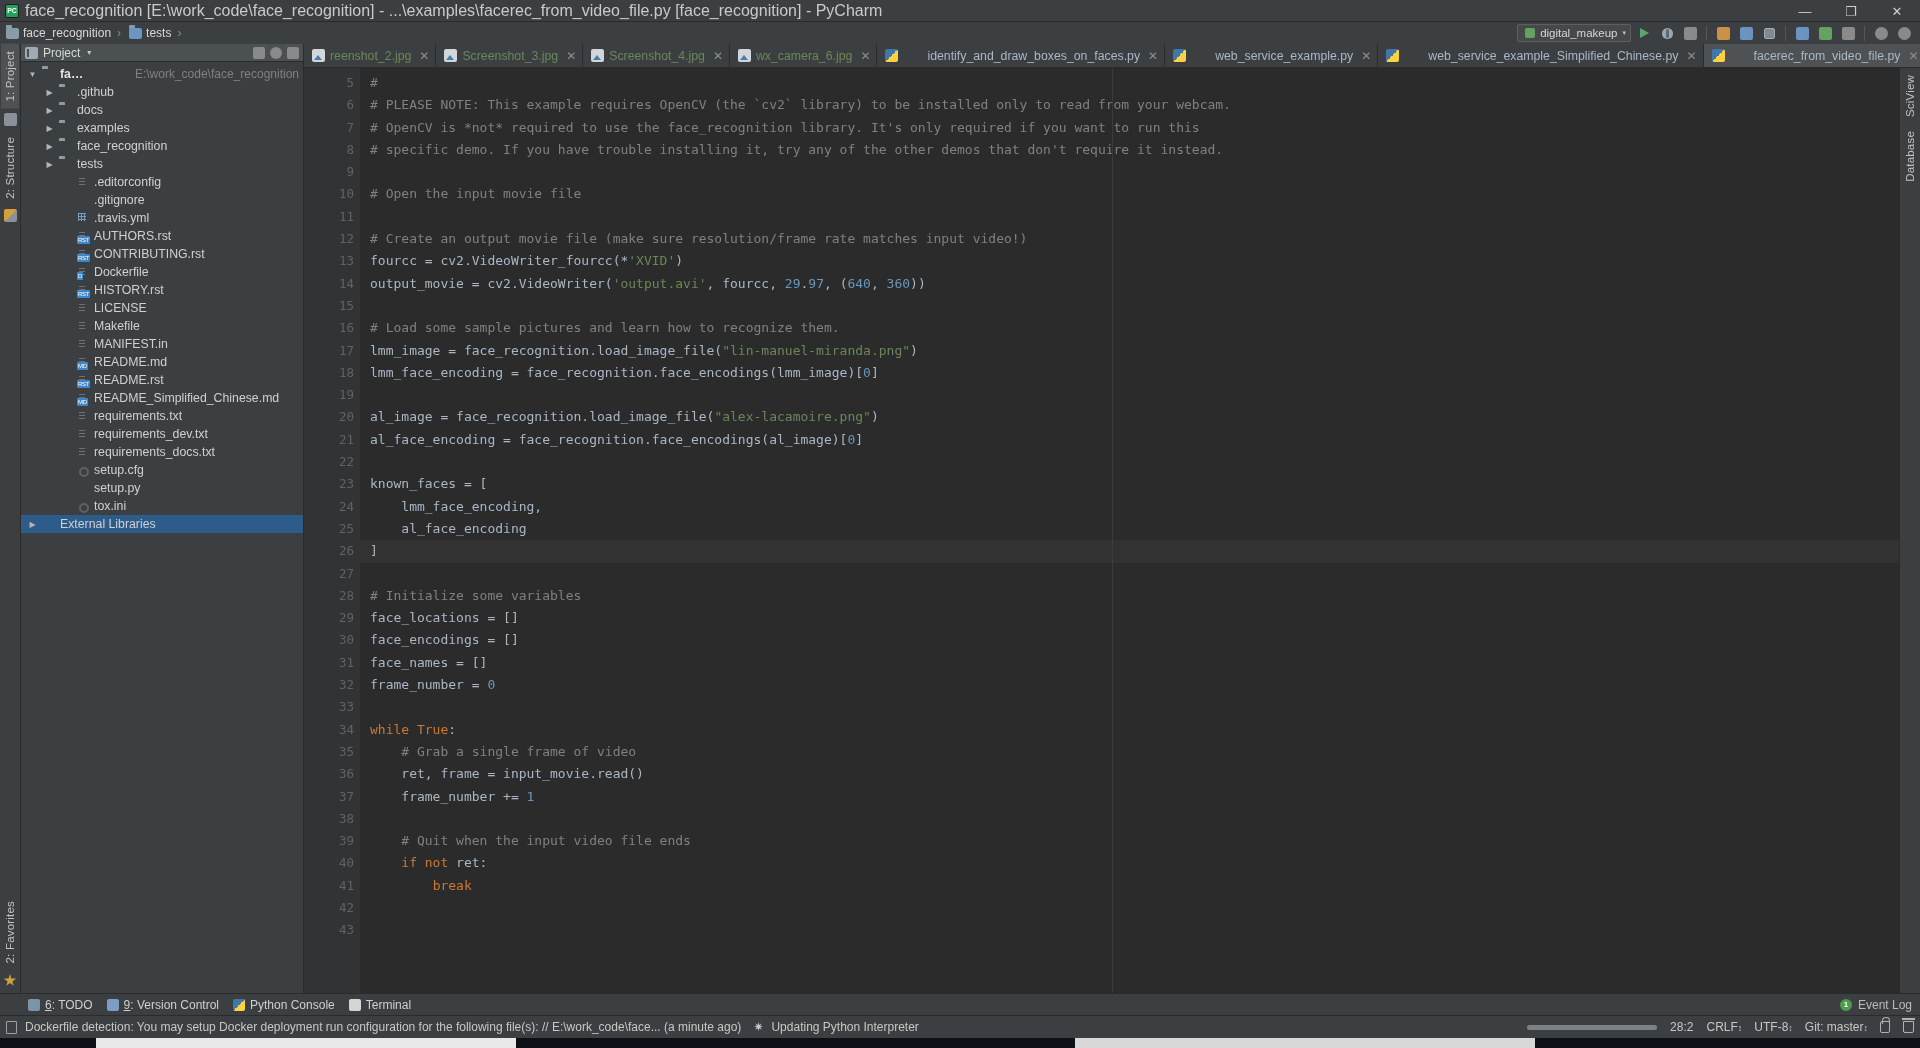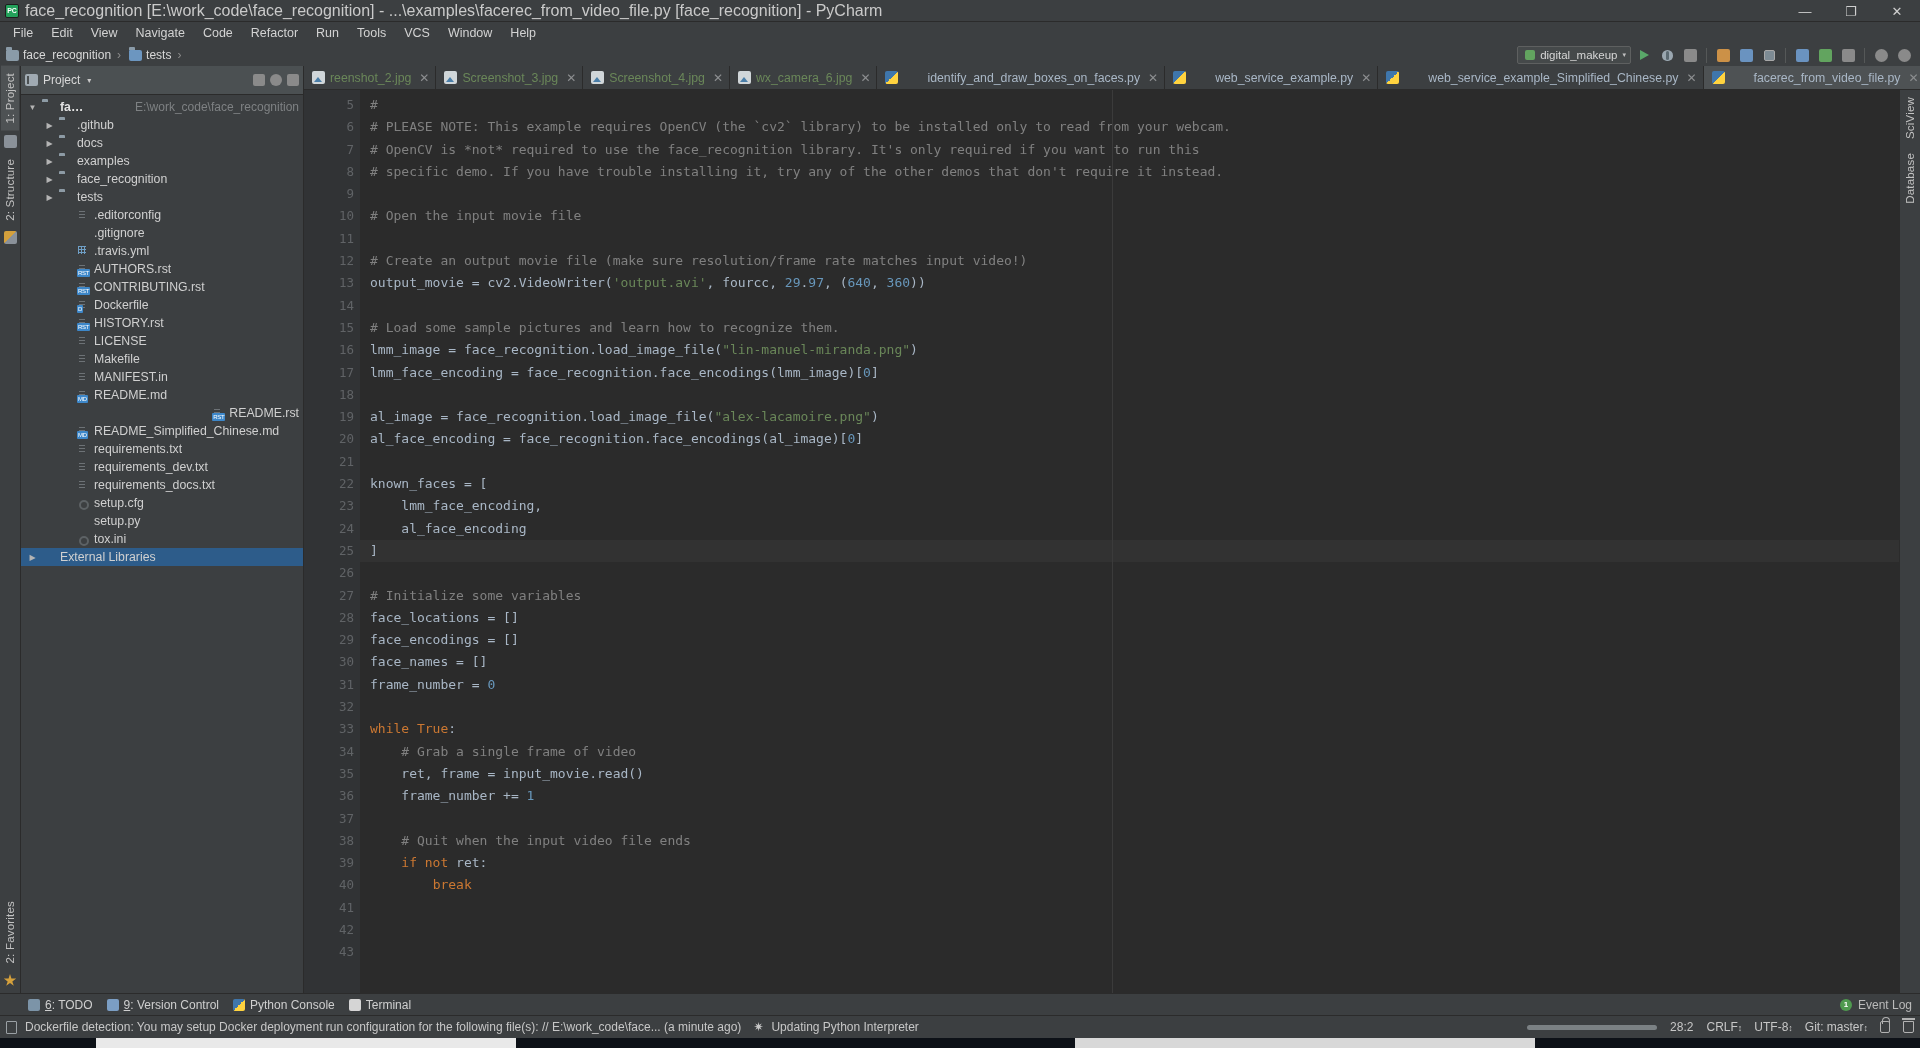--- a/index.html
+++ b/index.html
@@ -73,21 +73,21 @@
   .vtab.active{ background:#4e5254; }
   .strip-ico{ margin:4px 0; width:13px;height:13px;}
   .leftstrip .bottom{ margin-top:auto; display:flex;flex-direction:column;align-items:center;}
 
   
   .project{
     width:283px; background:#3c3f41; display:flex; flex-direction:column; flex:none;
     border-right:1px solid #2b2b2b;
   }
   .proj-head{
-    height:29px; background:#4b5052; display:flex; align-items:center; padding:0 4px; gap:5px;
+    height:18px; background:#4b5052; display:flex; align-items:center; padding:0 4px; gap:5px;
     border-bottom:1px solid #2b2b2b;
   }
   .proj-head .label{ font-size:12px;color:#d8d8d8;}
   .proj-head .caret{ font-size:8px;color:#c9c9c9;margin-left:2px;}
   .proj-head .spacer{ margin-left:auto;}
   .proj-ico{width:13px;height:12px;background:#a0aab2;border-radius:2px;position:relative;}
   .proj-ico:after{content:"";position:absolute;inset:2px 3px 2px 2px;border-left:2px solid #4b5052;}
   .tree{ flex:1; overflow:hidden; padding-top:3px; background:#3c3f41;}
   .row{ height:18px; display:flex; align-items:center; gap:4px; padding-right:4px; white-space:nowrap; font-size:12.3px; color:#d0d0d0;}
   .row.sel{ background:#2d5c8a; }
@@ -205,33 +205,20 @@
       <div class="pc-logo">PC</div>
       <div class="title-text">face_recognition [E:\work_code\face_recognition] - ...\examples\facerec_from_video_file.py [face_recognition] - PyCharm</div>
     </div>
     <div class="title-right">
       <div class="winbtn">—</div>
       <div class="winbtn">❐</div>
       <div class="winbtn close">✕</div>
     </div>
   </div>
 
-  <div class="menubar">
-    <div class="menuitem">File</div>
-    <div class="menuitem">Edit</div>
-    <div class="menuitem">View</div>
-    <div class="menuitem">Navigate</div>
-    <div class="menuitem">Code</div>
-    <div class="menuitem">Refactor</div>
-    <div class="menuitem">Run</div>
-    <div class="menuitem">Tools</div>
-    <div class="menuitem">VCS</div>
-    <div class="menuitem">Window</div>
-    <div class="menuitem">Help</div>
-  </div>
 
   <div class="navbar">
     <div class="crumb">
       <span class="folder-ico"></span>
       <span>face_recognition</span>
       <span class="sep">›</span>
     </div>
     <div class="crumb">
       <span class="folder-ico src"></span>
       <span>tests</span>
@@ -386,21 +373,21 @@
           <div class="row" style="padding-left: 40px;">
             <span class="arrow empty">▶</span>
             <span class="ficon"><span class="ic-doc"></span></span>
             <span class="nm">MANIFEST.in</span>
           </div>
           <div class="row" style="padding-left: 40px;">
             <span class="arrow empty">▶</span>
             <span class="ficon"><span class="ic-doc"></span><span class="ic-badge">MD</span></span>
             <span class="nm">README.md</span>
           </div>
-          <div class="row" style="padding-left: 40px; justify-content: flex-end;">
+          <div class="row" style="padding-left: 40px;">
             <span class="arrow empty">▶</span>
             <span class="ficon"><span class="ic-doc"></span><span class="ic-badge">RST</span></span>
             <span class="nm">README.rst</span>
           </div>
           <div class="row" style="padding-left: 40px;">
             <span class="arrow empty">▶</span>
             <span class="ficon"><span class="ic-doc"></span><span class="ic-badge">MD</span></span>
             <span class="nm">README_Simplified_Chinese.md</span>
           </div>
           <div class="row" style="padding-left: 40px;">
@@ -541,20 +528,21 @@
         <div class="codearea" id="codearea">
           <div class="guide" style="left:752px;"></div>
         <div class="cl"><span class="cm">#</span></div>
             <div class="cl"><span class="cm"># PLEASE NOTE: This example requires OpenCV (the `cv2` library) to be installed only to read from your webcam.</span></div>
             <div class="cl"><span class="cm"># OpenCV is *not* required to use the face_recognition library. It's only required if you want to run this</span></div>
             <div class="cl"><span class="cm"># specific demo. If you have trouble installing it, try any of the other demos that don't require it instead.</span></div>
             <div class="cl">&nbsp;</div>
             <div class="cl"><span class="cm"># Open the input movie file</span></div>
             <div class="cl">&nbsp;</div>
             <div class="cl"><span class="cm"># Create an output movie file (make sure resolution/frame rate matches input video!)</span></div>
+            <div class="cl">fourcc = cv2.VideoWriter_fourcc(*<span class="st">'XVID'</span>)</div>
             <div class="cl">output_movie = cv2.VideoWriter(<span class="st">'output.avi'</span>, fourcc, <span class="nu">29</span>.<span class="nu">97</span>, (<span class="nu">640</span>, <span class="nu">360</span>))</div>
             <div class="cl">&nbsp;</div>
             <div class="cl"><span class="cm"># Load some sample pictures and learn how to recognize them.</span></div>
             <div class="cl">lmm_image = face_recognition.load_image_file(<span class="st">"lin-manuel-miranda.png"</span>)</div>
             <div class="cl">lmm_face_encoding = face_recognition.face_encodings(lmm_image)[<span class="nu">0</span>]</div>
             <div class="cl">&nbsp;</div>
             <div class="cl">al_image = face_recognition.load_image_file(<span class="st">"alex-lacamoire.png"</span>)</div>
             <div class="cl">al_face_encoding = face_recognition.face_encodings(al_image)[<span class="nu">0</span>]</div>
             <div class="cl">&nbsp;</div>
             <div class="cl">known_faces = [</div>

